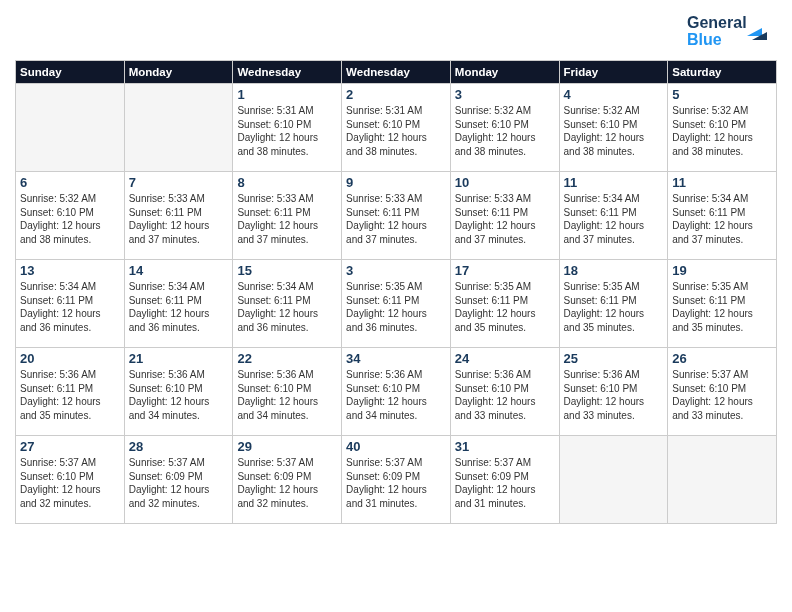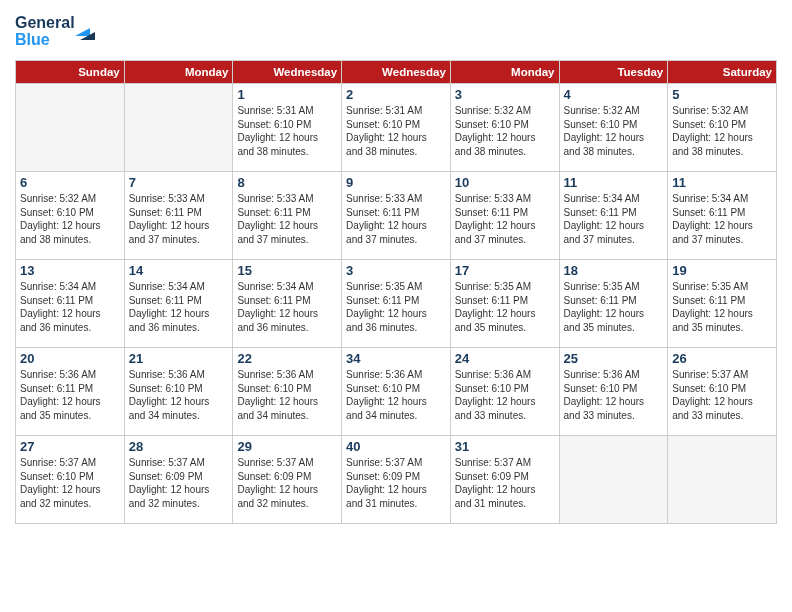--- a/index.html
+++ b/index.html
@@ -10,21 +10,21 @@
       height: 612px;
       overflow: hidden;
     }
     .page {
       width: 792px;
       padding: 10px 15px;
     }
     .header {
       display: flex;
       align-items: flex-start;
-      justify-content: flex-start;
+      justify-content: flex-end;
       margin-bottom: 6px;
     }
     .logo {
       display: flex;
       align-items: center;
     }
     .title-area {
       text-align: right;
     }
     .month-title {
@@ -37,26 +37,26 @@
       font-size: 13px;
       color: #333;
       font-weight: normal;
     }
     .calendar {
       width: 100%;
       border-collapse: collapse;
       table-layout: fixed;
     }
     .calendar th {
-      background-color: #b91c1c;
+      background-color: #0f172a;
       color: #fff;
       font-size: 11.5px;
       font-weight: bold;
       padding: 5px 4px;
-      text-align: right;
+      text-align: left;
       border: 1px solid #ccc;
     }
     .calendar td {
       border: 1px solid #ccc;
       vertical-align: top;
       padding: 3px 4px;
       height: 88px;
       background: #fff;
       font-size: 9.5px;
       color: #333;
@@ -99,21 +99,21 @@
   </div>
 
   <table class="calendar">
     <thead>
       <tr>
       <th>Sunday</th>
           <th>Monday</th>
           <th>Wednesday</th>
           <th>Wednesday</th>
           <th>Monday</th>
-          <th>Tuesday</th>
+          <th>Friday</th>
           <th>Saturday</th>
         </tr>
     </thead>
     <tbody id="calendar-body">
     <tr>
           <td class="empty"></td>
           <td class="empty"></td>
           <td>
             <span class="day-number">1</span>
             <div class="day-info" style="white-space: pre-line;">Sunrise: 5:31 AM

